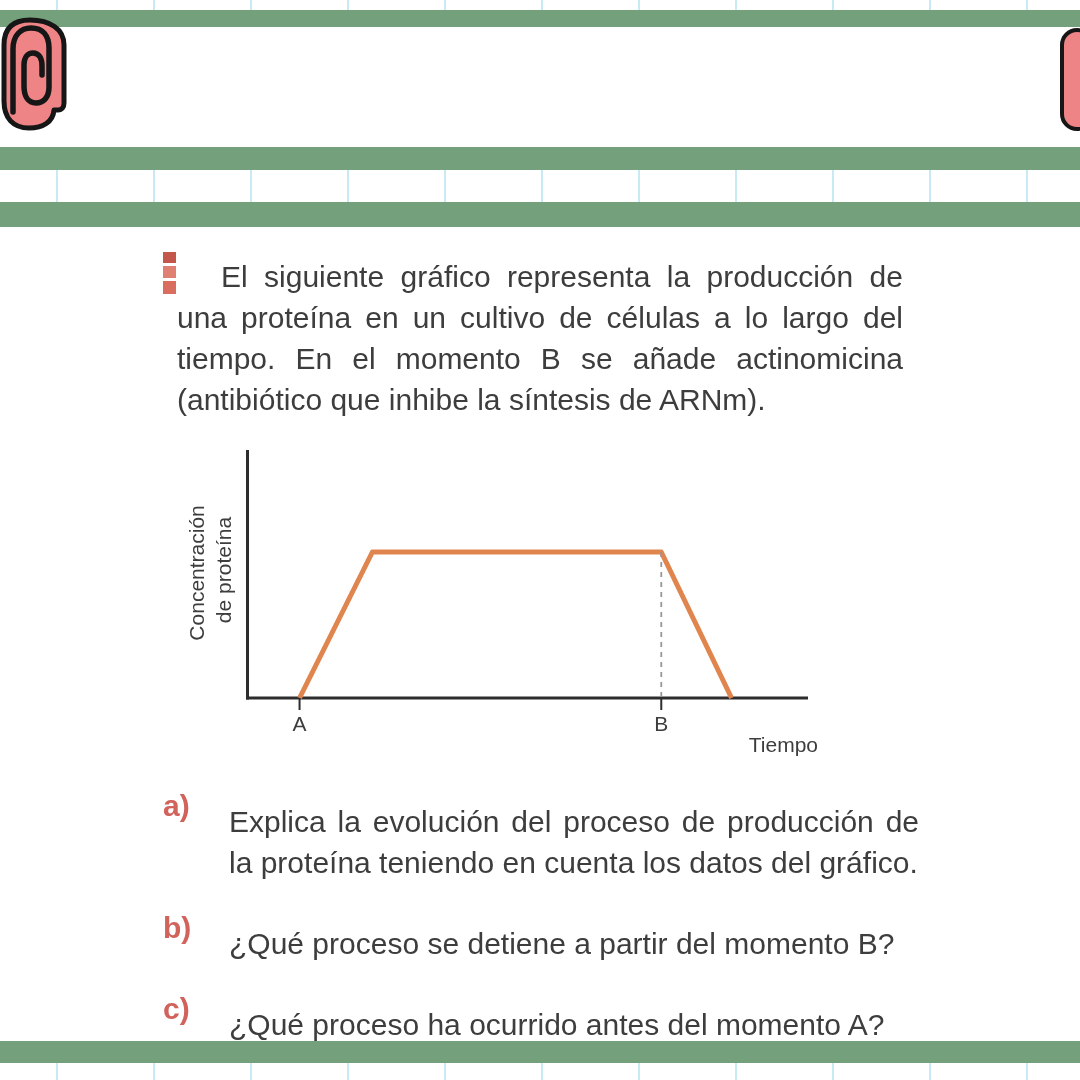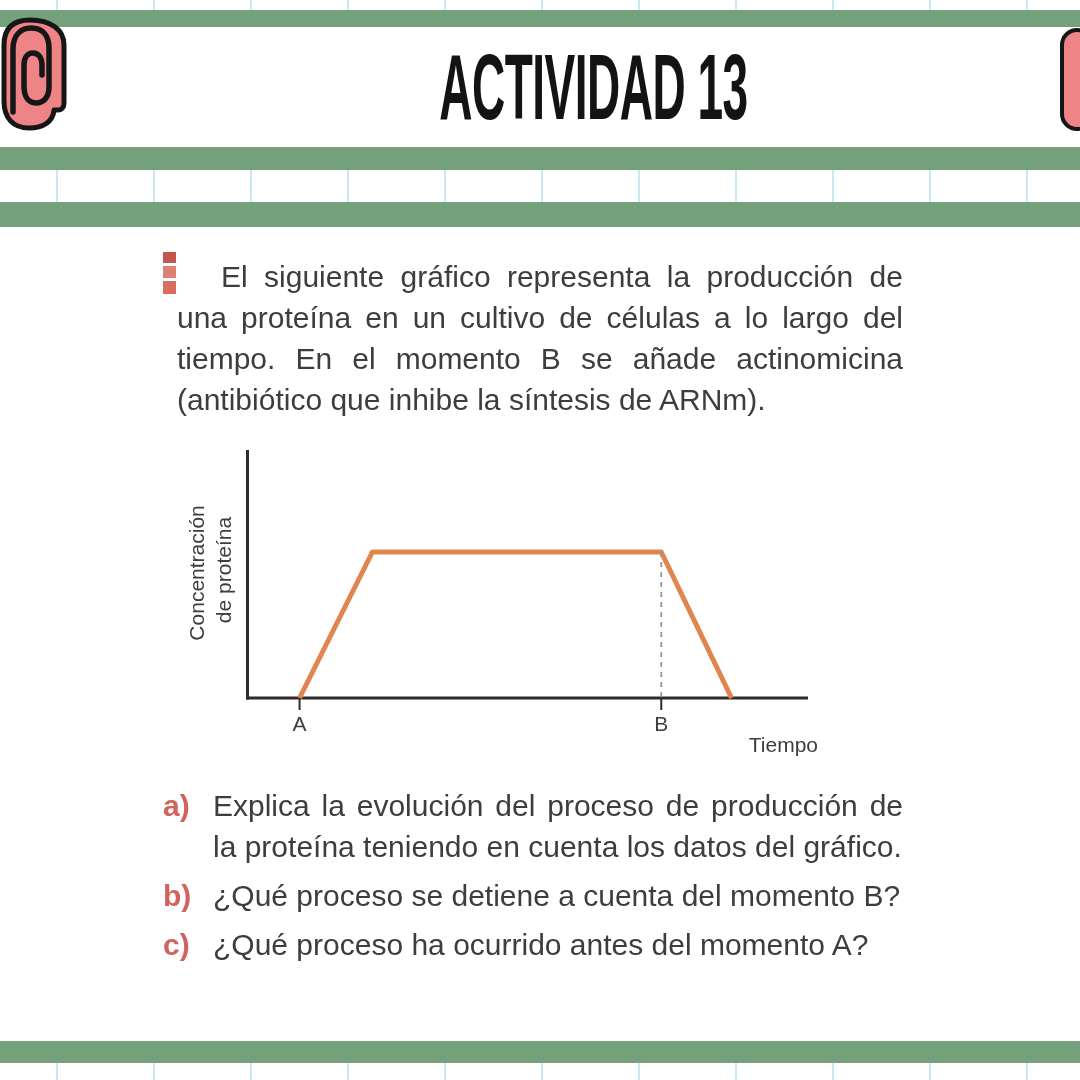--- a/index.html
+++ b/index.html
@@ -59,21 +59,21 @@
   .tick{stroke:#2d2d2d;stroke-width:2;}
   .axis-label,.tick-label{font-family:"Liberation Sans",sans-serif;font-size:21px;fill:#3d3d3d;}
 
   
   .questions{position:absolute;left:163px;top:785px;width:740px;}
   .q{display:flex;margin-bottom:8px;}
   .q-marker{
     flex:0 0 50px;font-size:30px;line-height:41px;font-weight:700;color:#d2625c;
   }
   .q-text{
-    flex:0 0 690px;width:690px;margin:0;font-size:30px;line-height:41px;
+    flex:0 0 690px;width:690px;margin:16px;font-size:30px;line-height:41px;
     text-align:justify;color:#3d3d3d;
   }
 </style>
 </head>
 <body>
 
 <div class="page">
 
   <div class="ruled r1"></div>
   <div class="stripe s1"></div>
@@ -86,23 +86,20 @@
   <svg class="clip-left" width="70" height="122" viewBox="0 0 70 122">
     <path d="M 32 5 C 14 5, 6 14, 6 30 L 6 86 C 6 103, 15 113, 31 113
              C 45 113, 55 107, 56 95 L 60 95 C 64 95, 66 92, 66 88
              L 66 30 C 66 14, 52 5, 32 5 Z" fill="#ee8486" stroke="#161616" stroke-width="5" stroke-linejoin="round"></path>
     <path d="M 15 97 L 15 34 C 15 20, 23 13, 33 13 C 45 13, 51 21, 51 33
              L 51 72 C 51 83, 45 88, 38 88 C 30 88, 26 81, 26 71
              L 26 50 C 26 42, 30 38, 35 38 C 41 38, 44 43, 44 51 L 44 60" fill="none" stroke="#161616" stroke-width="5.5" stroke-linecap="round"></path>
   </svg>
   <div class="clip-right"></div>
 
-  <div class="title-band">
-    <h1>ACTIVIDAD 13</h1>
-  </div>
 
   <div class="intro">
     <div class="bullet">
       <span class="bq1"></span>
         <span class="bq2"></span>
         <span class="bq3"></span>
     </div>
     <p>El siguiente gráfico representa la producción de una proteína en un cultivo de células a lo largo del tiempo. En el momento B se añade actinomicina (antibiótico que inhibe la síntesis de ARNm).</p>
   </div>
 
@@ -124,21 +121,21 @@
     </text>
   </svg>
 
   <div class="questions">
     <div class="q">
       <div class="q-marker">a)</div>
       <p class="q-text">Explica la evolución del proceso de producción de la proteína teniendo en cuenta los datos del gráfico.</p>
     </div>
     <div class="q">
       <div class="q-marker">b)</div>
-      <p class="q-text">¿Qué proceso se detiene a cuenta del momento B?</p>
+      <p class="q-text">¿Qué proceso se detiene a partir del momento B?</p>
     </div>
     <div class="q">
       <div class="q-marker">c)</div>
       <p class="q-text">¿Qué proceso ha ocurrido antes del momento A?</p>
     </div>
   </div>
 
 </div>
 
 </body></html>

